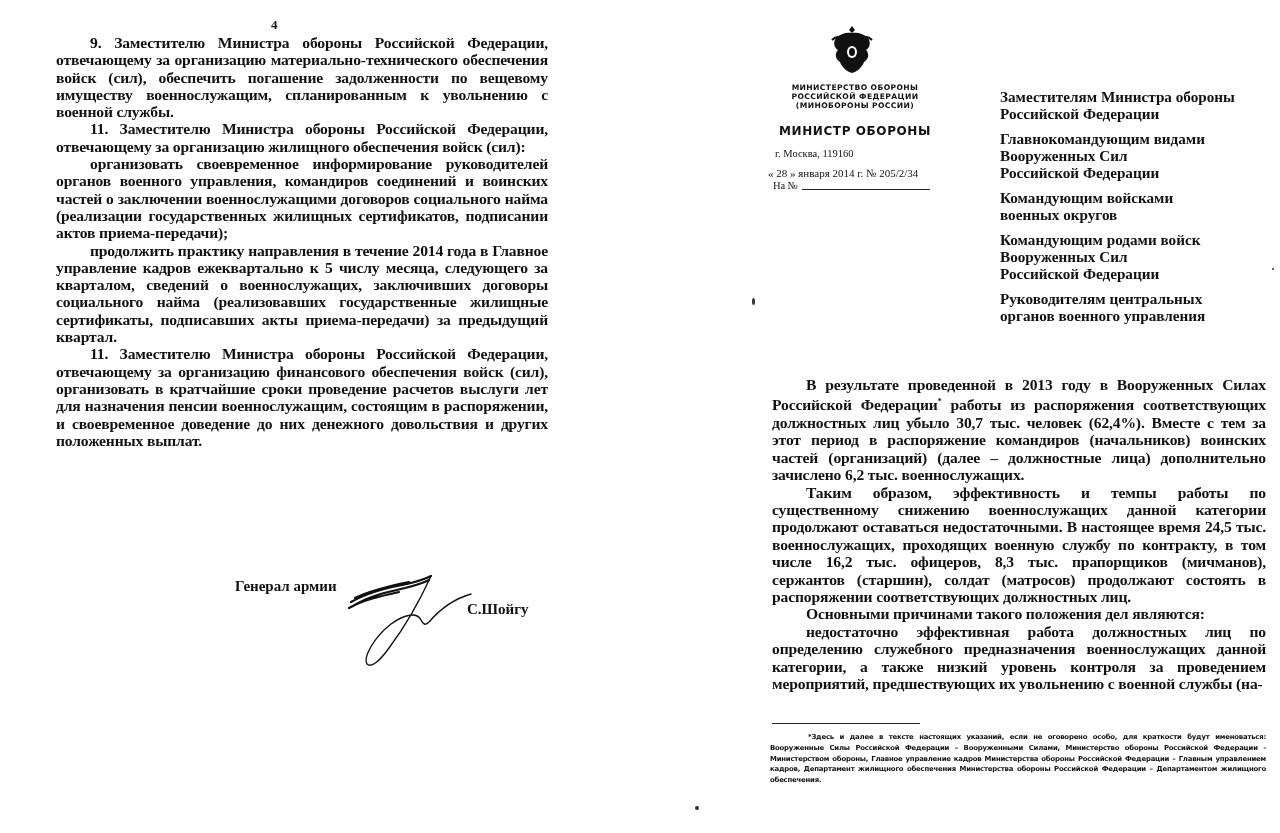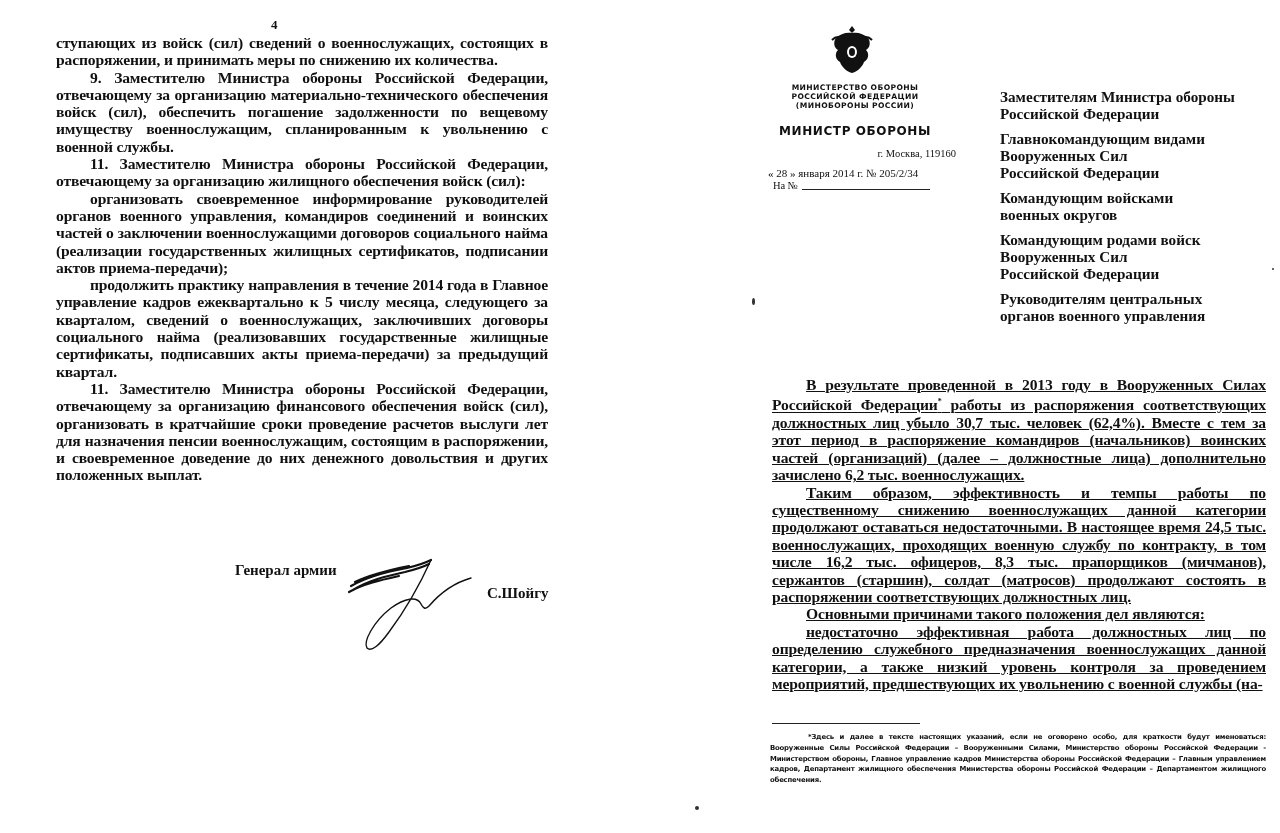--- a/index.html
+++ b/index.html
@@ -10,32 +10,32 @@
   .page { position: absolute; top: 0; height: 833px; }
   .left { left: 0; width: 600px; }
 
   .page-num { position: absolute; left: 271px; top: 17px; font-size: 13px; font-weight: bold; }
 
   .lp { position: absolute; left: 56px; width: 492px; font-size: 15.6px; line-height: 17.3px;
         text-align: justify; font-weight: bold; letter-spacing: -0.15px; }
   .lp p { margin: 0; text-indent: 0; }
   .lp p.ind { text-indent: 34px; }
 
-  .sign-block { position: absolute; left: 235px; top: 552px; width: 320px; height: 110px; }
+  .sign-block { position: absolute; left: 235px; top: 568px; width: 320px; height: 110px; }
   .sign-title { position: absolute; left: 0; top: 10px; font-size: 15px; font-weight: bold; }
-  .sign-name { position: absolute; left: 232px; top: 33px; font-size: 15px; font-weight: bold; margin-left: 20px; }
+  .sign-name { position: absolute; left: 232px; top: 33px; font-size: 15px; font-weight: bold; }
   .signature { position: absolute; left: 110px; top: 0; width: 140px; height: 105px; }
 
   
   .crest { position: absolute; left: 830px; top: 24px; width: 44px; height: 50px; }
   .ministry { position: absolute; left: 775px; top: 83px; width: 160px; text-align: center;
               font-family: "DejaVu Sans", sans-serif; font-weight: bold; font-size: 7.6px; line-height: 9px; letter-spacing: 0.4px; }
   .minister { position: absolute; left: 775px; top: 124px; width: 160px; text-align: center;
               font-family: "DejaVu Sans", sans-serif; font-weight: bold; font-size: 12px; letter-spacing: 0.6px; }
-  .city { position: absolute; left: 796px; top: 148px; width: 160px; text-align: right; font-size: 10.5px; }
+  .city { position: absolute; left: 775px; top: 148px; width: 160px; text-align: left; font-size: 10.5px; }
   .datenum { position: absolute; left: 768px; top: 167px; font-size: 11px; white-space: nowrap; }
   .ref { position: absolute; left: 773px; top: 180px; font-size: 10.5px; white-space: nowrap; }
   .ref .line { display: inline-block; width: 128px; border-bottom: 1px solid #222; margin-left: 4px; vertical-align: -1px; }
 
   .addressees { position: absolute; left: 1000px; top: 88px; width: 270px; font-weight: bold; font-size: 15.2px; line-height: 17px; }
   .addressees div.grp { margin-bottom: 8px; }
   .addressees div.grp span { display: block; }
 
   .rp { position: absolute; left: 772px; width: 494px; font-size: 15.6px; line-height: 17.4px;
         text-align: justify; font-weight: bold; letter-spacing: -0.15px; }
@@ -50,21 +50,20 @@
 
   .speck { position: absolute; background: #333; border-radius: 50%; }
 </style>
 </head>
 <body>
 
 <div class="page left">
   <div class="page-num">4</div>
 
   <div class="lp" style="top:34px;">
-    <p>ступающих из войск (сил) сведений о военнослужащих, состоящих в распоряжении, и принимать меры по снижению их количества.</p>
     <p class="ind">9. Заместителю Министра обороны Российской Федерации, отвечающему за организацию материально-технического обеспечения войск (сил), обеспечить погашение задолженности по вещевому имуществу военнослужащим, спланированным к увольнению с военной службы.</p>
     <p class="ind">11. Заместителю Министра обороны Российской Федерации, отвечающему за организацию жилищного обеспечения войск (сил):</p>
     <p class="ind">организовать своевременное информирование руководителей органов военного управления, командиров соединений и воинских частей о заключении военнослужащими договоров социального найма (реализации государственных жилищных сертификатов, подписании актов приема-передачи);</p>
     <p class="ind">продолжить практику направления в течение 2014 года в Главное управление кадров ежеквартально к 5 числу месяца, следующего за кварталом, сведений о военнослужащих, заключивших договоры социального найма (реализовавших государственные жилищные сертификаты, подписавших акты приема-передачи) за предыдущий квартал.</p>
     <p class="ind">11. Заместителю Министра обороны Российской Федерации, отвечающему за организацию финансового обеспечения войск (сил), организовать в кратчайшие сроки проведение расчетов выслуги лет для назначения пенсии военнослужащим, состоящим в распоряжении, и своевременное доведение до них денежного довольствия и других положенных выплат.</p>
   </div>
 
   <div class="sign-block">
     <div class="sign-title">Генерал армии</div>
     <svg class="signature" viewBox="0 0 140 105">
@@ -112,21 +111,21 @@
       <span>Командующим родами войск</span>
       <span>Вооруженных Сил</span>
       <span>Российской Федерации</span>
     </div>
     <div class="grp">
       <span>Руководителям центральных</span>
       <span>органов военного управления</span>
     </div>
   </div>
 
-  <div class="rp" style="top:376px;text-decoration:underline;">
+  <div class="rp" style="top:376px;">
     <p class="ind"><span>В результате проведенной в 2013 году в Вооруженных Силах Российской Федерации</span><sup>*</sup><span> работы из распоряжения соответствующих должностных лиц убыло 30,7 тыс. человек (62,4%). Вместе с тем за этот период в распоряжение командиров (начальников) воинских частей (организаций) (далее – должностные лица) дополнительно зачислено 6,2 тыс. военнослужащих.</span></p>
     <p class="ind">Таким образом, эффективность и темпы работы по существенному снижению военнослужащих данной категории продолжают оставаться недостаточными. В настоящее время 24,5 тыс. военнослужащих, проходящих военную службу по контракту, в том числе 16,2 тыс. офицеров, 8,3 тыс. прапорщиков (мичманов), сержантов (старшин), солдат (матросов) продолжают состоять в распоряжении соответствующих должностных лиц.</p>
     <p class="ind">Основными причинами такого положения дел являются:</p>
     <p class="ind">недостаточно эффективная работа должностных лиц по определению служебного предназначения военнослужащих данной категории, а также низкий уровень контроля за проведением мероприятий, предшествующих их увольнению с военной службы (на-</p>
   </div>
 
   <div class="fn-rule"></div>
   <div class="footnote">
     <p>*Здесь и далее в тексте настоящих указаний, если не оговорено особо, для краткости будут именоваться: Вооруженные Силы Российской Федерации – Вооруженными Силами, Министерство обороны Российской Федерации - Министерством обороны, Главное управление кадров Министерства обороны Российской Федерации – Главным управлением кадров, Департамент жилищного обеспечения Министерства обороны Российской Федерации – Департаментом жилищного обеспечения.</p>
   </div>

